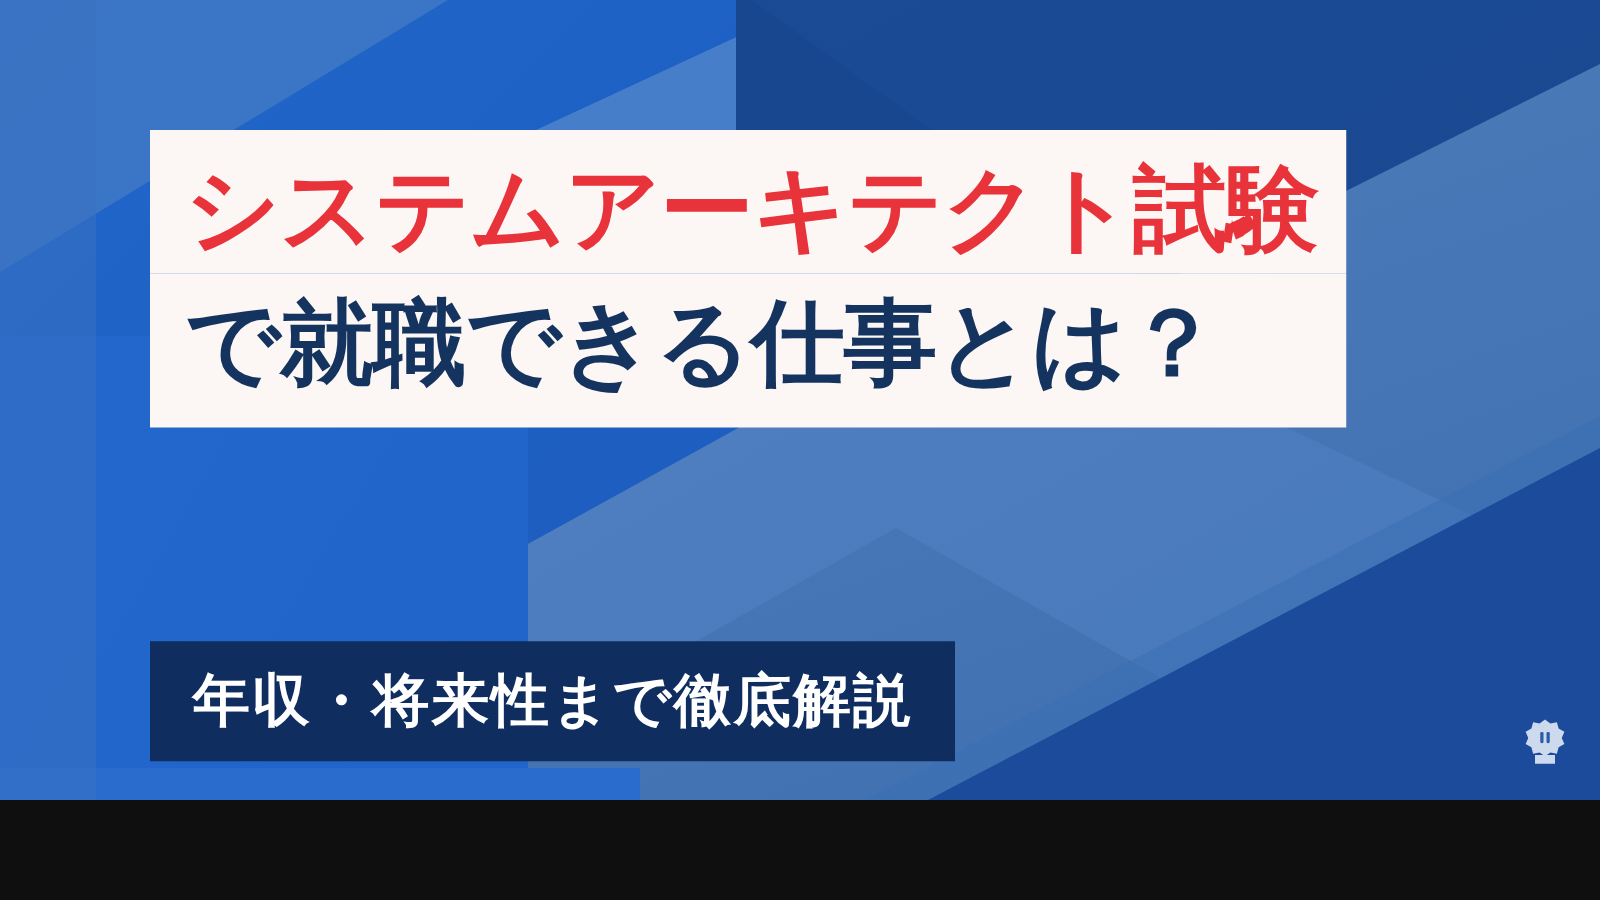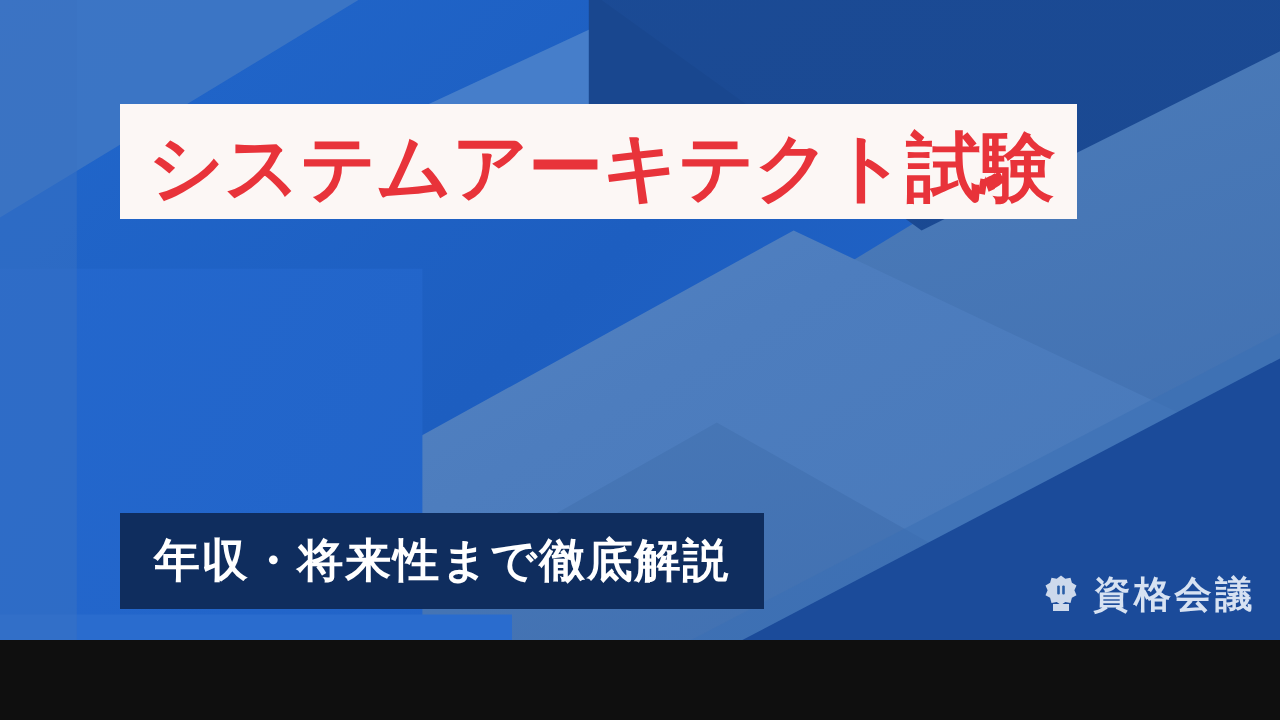--- a/index.html
+++ b/index.html
@@ -176,27 +176,27 @@
   <div class="bg-layer bg-dark-upper-right"></div>
   <div class="bg-layer bg-chevron"></div>
   <div class="bg-layer bg-mid-right"></div>
   <div class="bg-layer bg-dark-lower-right"></div>
   <div class="bg-layer bg-lower-left"></div>
   <div class="bg-layer bg-bottom-strip"></div>
   <div class="bg-layer bg-seam"></div>
 
   <div class="title-stack">
     <span class="title-line title-line-1">システムアーキテクト試験</span>
+    <span class="title-line title-line-3">で就職できる仕事とは？</span>
   </div>
 
   <div class="subtitle-bar">年収・将来性まで徹底解説</div>
 
   <div class="brand">
     <svg class="brand-mark" viewBox="0 0 40 40" aria-hidden="true">
       <path fill="#cdd9ec" d="M20 1.6l4.3 3.1 5.2-1 1.4 5.1 4.6 2.6-2.1 4.9 2.1 4.9-4.6 2.6-1.4 5.1-5.2-1L20 31l-4.3-3.1-5.2 1-1.4-5.1L4.5 21.2l2.1-4.9-2.1-4.9 4.6-2.6 1.4-5.1 5.2 1z"></path>
       <path fill="#cdd9ec" d="M12 30h16v7H12z"></path>
       <rect x="16.2" y="11.5" width="2.6" height="9" rx="1.1" fill="#2a5ea8"></rect>
       <rect x="21.2" y="11.5" width="2.6" height="9" rx="1.1" fill="#2a5ea8"></rect>
     </svg>
-    <span class="brand-name">資格会議</span>
   </div>
 
 </div>
 
 </body></html>

